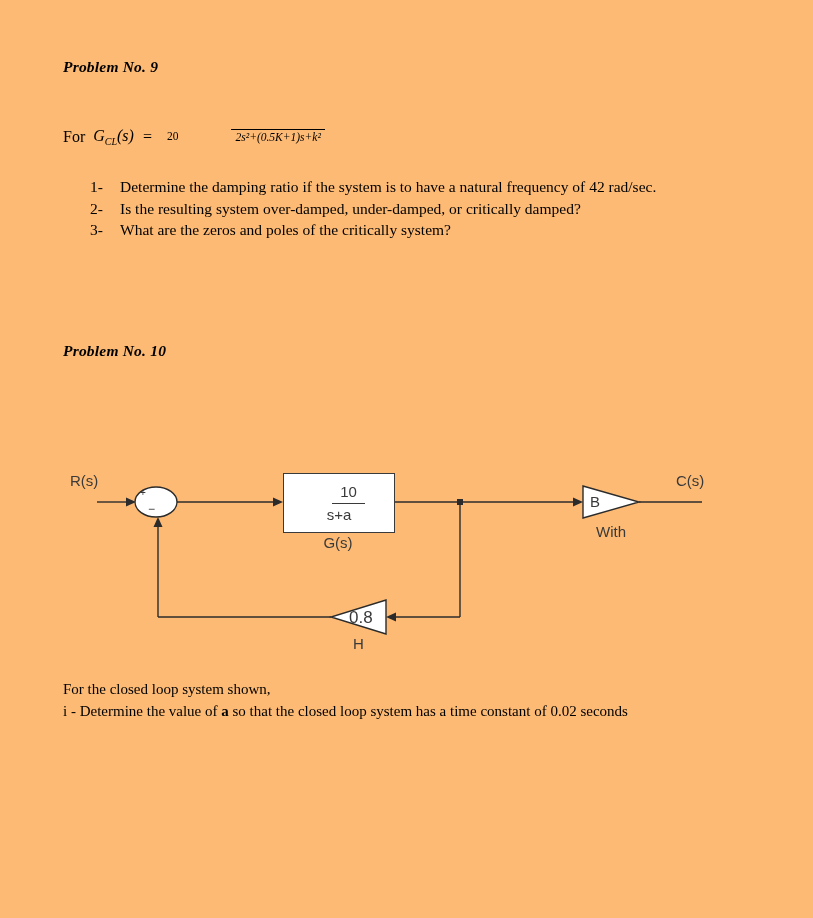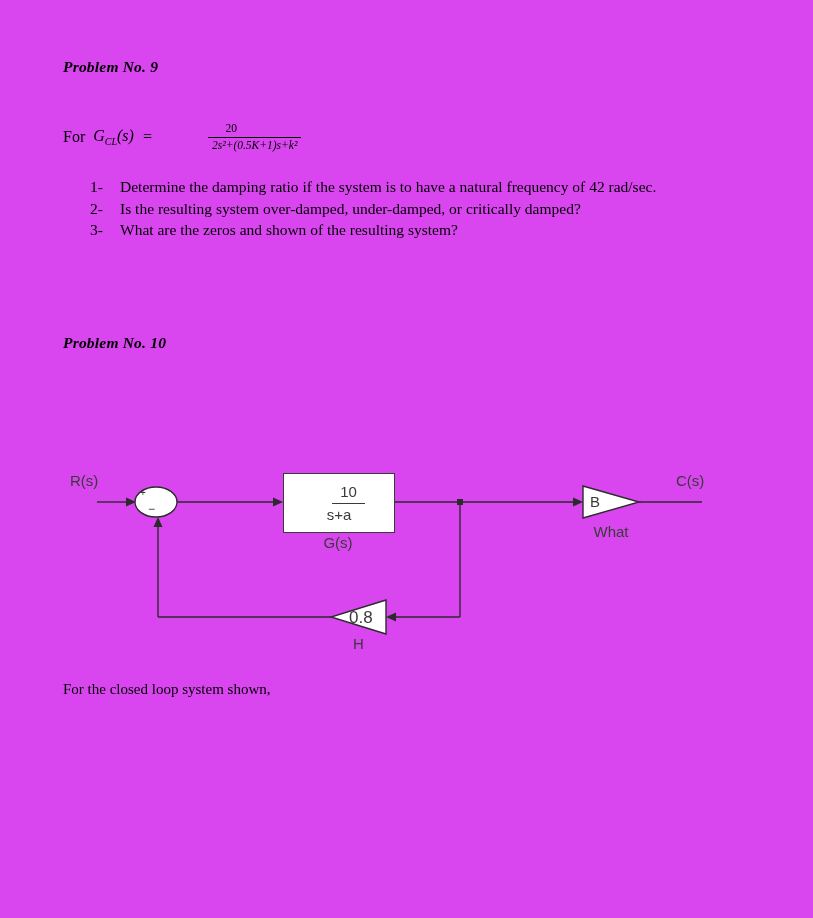--- a/index.html
+++ b/index.html
@@ -2,36 +2,36 @@
 <html><head>
 <meta charset="utf-8">
 <style>
   html, body { margin: 0; padding: 0; }
   body {
     width: 813px; height: 918px;
     background: #ffffff;
     font-family: "Liberation Serif", serif;
     color: #000000;
   }
-  .page { position: relative; width: 813px; height: 918px; background: #d946ef; overflow: hidden; }
+  .page { position: relative; width: 813px; height: 918px; background: #fdba74; overflow: hidden; }
 
   .ptitle {
     position: absolute; left: 63px;
     font-weight: bold; font-style: italic;
     font-size: 15.5px; letter-spacing: 0.2px;
   }
 
   
   .formula { position: absolute; left: 63px; display: flex; align-items: center; height: 40px; }
   .formula .for { font-size: 16px; margin-right: 8px; }
   .formula .gfunc { font-size: 16px; }
   .formula .gfunc i { font-style: italic; }
   .formula .gfunc sub { font-size: 10px; font-style: italic; font-family: Liberation Serif, serif; }
   .formula .eq { font-size: 16px; margin: 0 9px; }
-  .frac { display: inline-flex; flex-direction: column; align-items: center; font-size: 11.5px; line-height: 1.2; }
+  .frac { display: inline-flex; flex-direction: row; align-items: center; font-size: 11.5px; line-height: 1.2; }
   .frac .fnum { padding: 0 6px 1px; }
   .frac .fden { border-top: 1px solid #000; padding: 1px 4px 0; font-style: italic; margin-left: 47px; }
 
   
   .plist { position: absolute; left: 90px; width: 625px; }
   .plist .item { display: flex; font-size: 15.5px; line-height: 21.5px; }
   .plist .inum { width: 30px; flex: none; }
   .plist .itext { width: 585px; }
 
   
@@ -78,25 +78,25 @@
     <div class="item">
       <span class="inum">1-</span>
       <span class="itext">Determine the damping ratio if the system is to have a natural frequency of 42 rad/sec.</span>
     </div>
     <div class="item">
       <span class="inum">2-</span>
       <span class="itext">Is the resulting system over-damped, under-damped, or critically damped?</span>
     </div>
     <div class="item">
       <span class="inum">3-</span>
-      <span class="itext">What are the zeros and shown of the resulting system?</span>
+      <span class="itext">What are the zeros and poles of the critically system?</span>
     </div>
   </div>
 
-  <div class="ptitle" style="top:334px">Problem No. 10</div>
+  <div class="ptitle" style="top:342px">Problem No. 10</div>
 
   <div class="diagram">
 
     <svg width="813" height="210" viewBox="0 0 813 210">
 
       <line x1="97" y1="42" x2="128" y2="42" stroke="#2b2b2b" stroke-width="1.4"></line>
       <polygon points="136,42 126,37.5 126,46.5" fill="#2b2b2b"></polygon>
 
       <ellipse cx="156" cy="42" rx="21" ry="15" fill="#ffffff" stroke="#2b2b2b" stroke-width="1.4"></ellipse>
 
@@ -131,24 +131,25 @@
 
     <div class="plant-block">
       <div class="pfrac">
         <span class="pnum">10</span>
         <span class="pden">s+a</span>
       </div>
     </div>
     <div class="dlabel center" style="left:283px; top:74px; width:110px">G(s)</div>
 
     <div class="dlabel" style="left:590px; top:33px">B</div>
-    <div class="dlabel center" style="left:572px; top:63px; width:78px">What</div>
+    <div class="dlabel center" style="left:572px; top:63px; width:78px">With</div>
 
     <div class="dlabel" style="left:349px; top:148px; font-size:17px">0.8</div>
     <div class="dlabel center" style="left:331px; top:175px; width:55px">H</div>
 
   </div>
 
   <div class="para" style="top:679px">
     <div>For the closed loop system shown,</div>
+    <div><span>i - Determine the value of </span><b>a</b><span> so that the closed loop system has a time constant of 0.02 seconds</span></div>
   </div>
 
 </div>
 
 </body></html>

